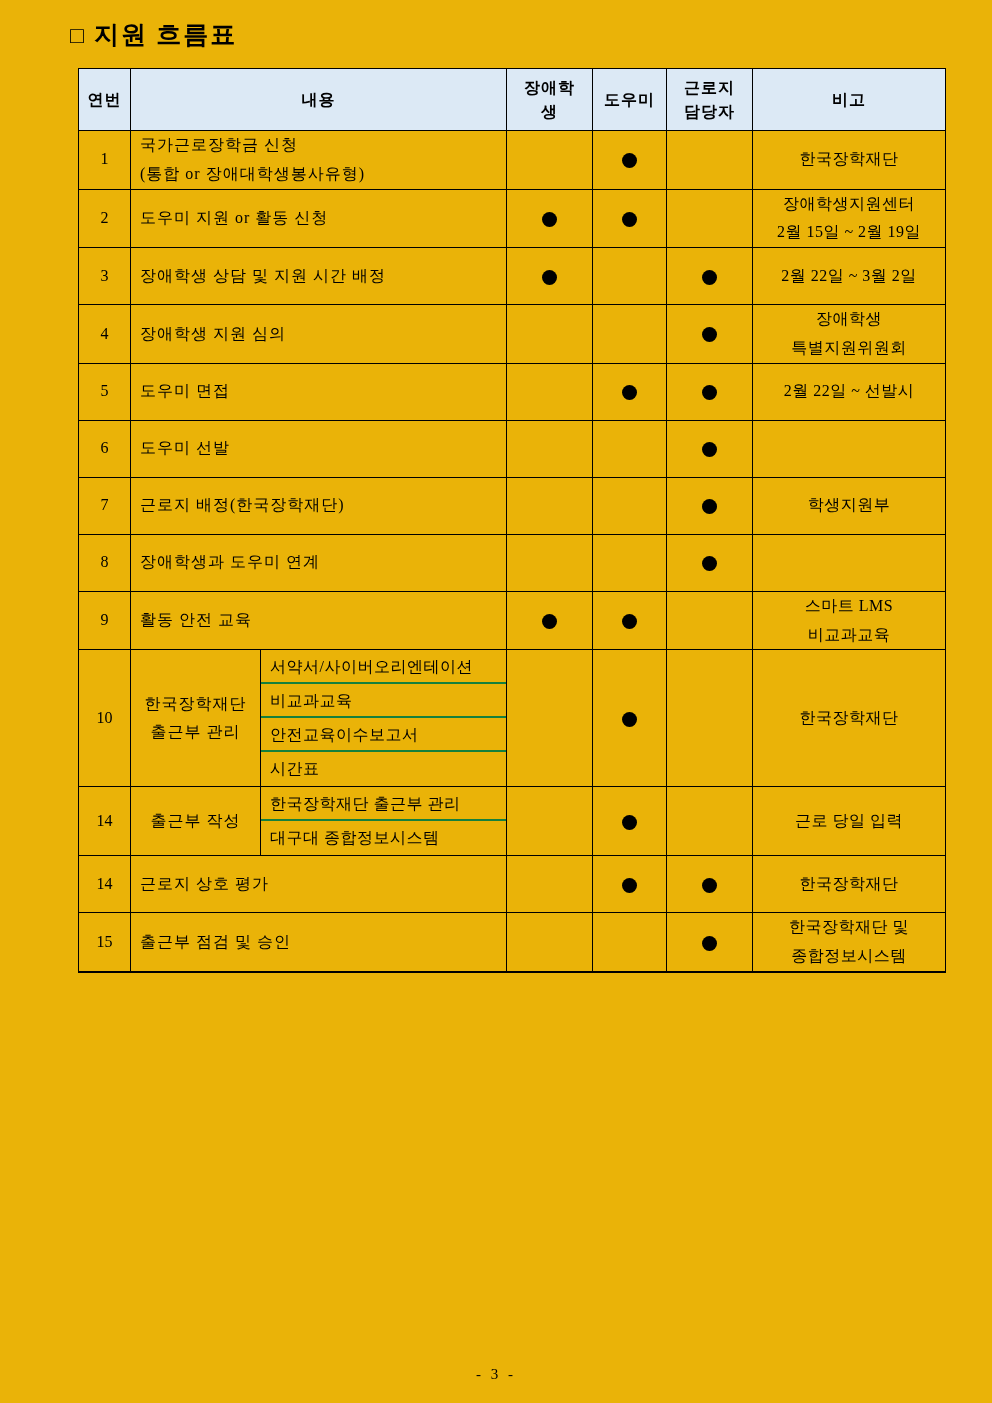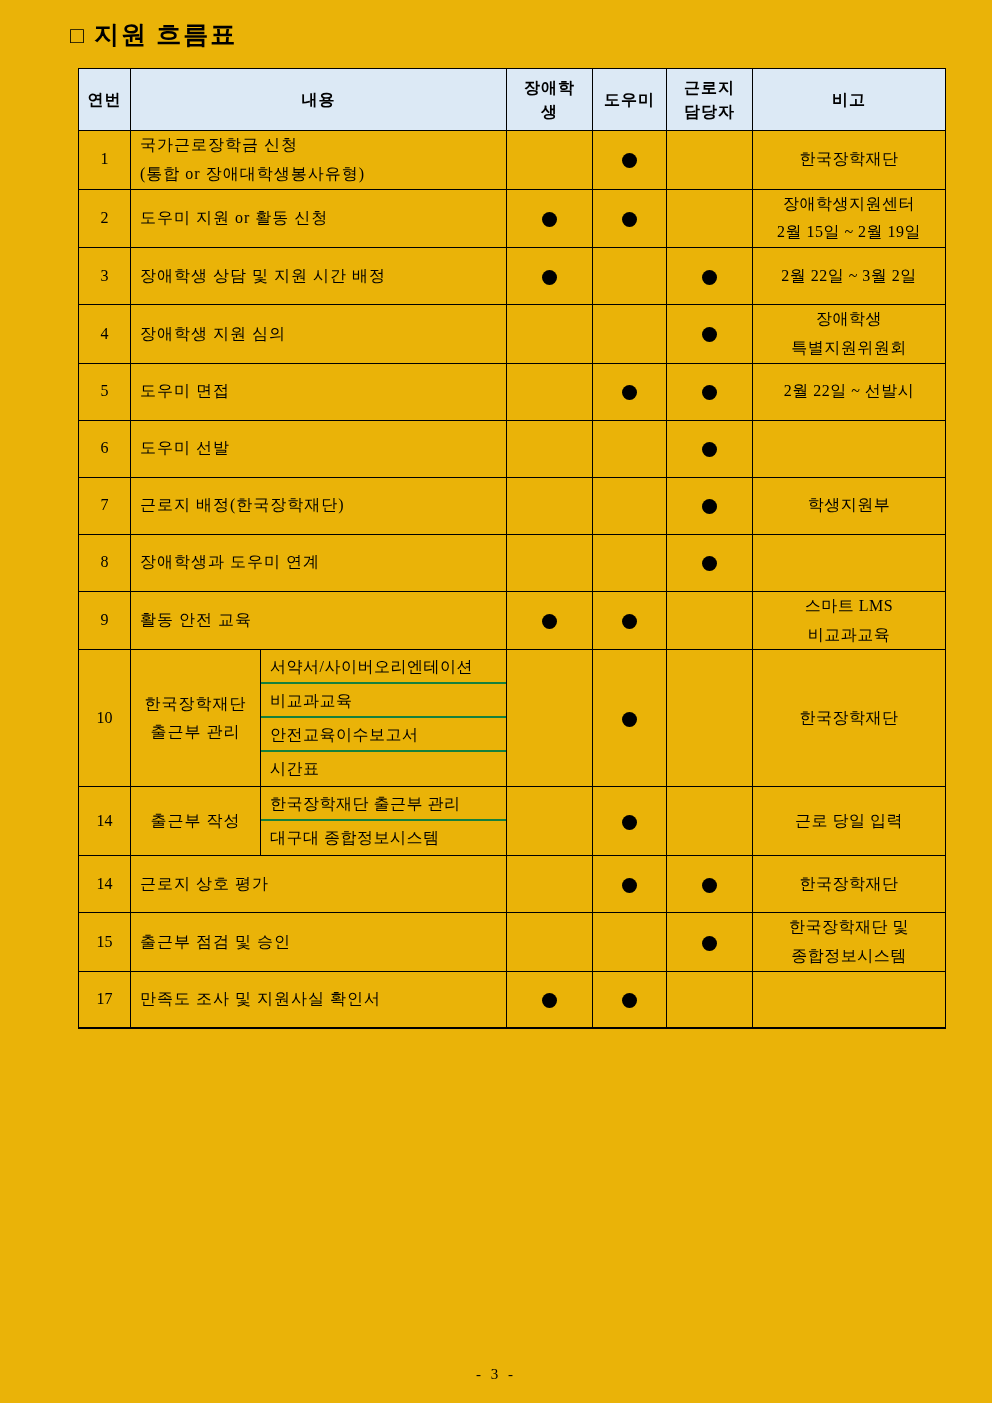--- a/index.html
+++ b/index.html
@@ -183,26 +183,18 @@
           <td class="c-remarks">한국장학재단</td>
         </tr>
         <tr>
           <td class="c-no">15</td>
           <td class="c-content" colspan="2">출근부 점검 및 승인</td>
           <td class="c-mark"></td>
           <td class="c-mark"></td>
           <td class="c-mark"><span class="dot"></span></td>
           <td class="c-remarks">한국장학재단 및<br>종합정보시스템</td>
         </tr>
-        <tr>
-          <td class="c-no">17</td>
-          <td class="c-content" colspan="2">만족도 조사 및 지원사실 확인서</td>
-          <td class="c-mark"><span class="dot"></span></td>
-          <td class="c-mark"><span class="dot"></span></td>
-          <td class="c-mark"></td>
-          <td class="c-remarks"></td>
-        </tr>
       </tbody>
   </table>
 
   <div class="footer">- 3 -</div>
 
 </div>
 
 </body></html>

